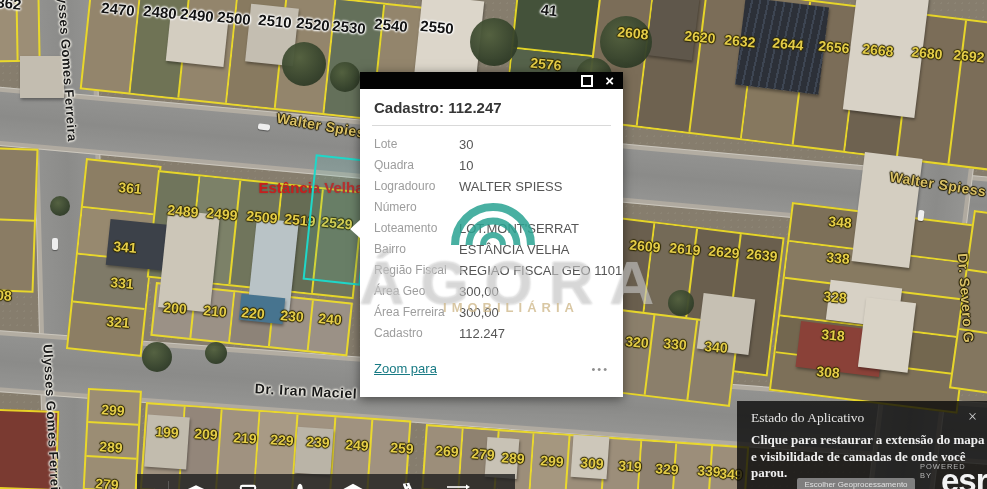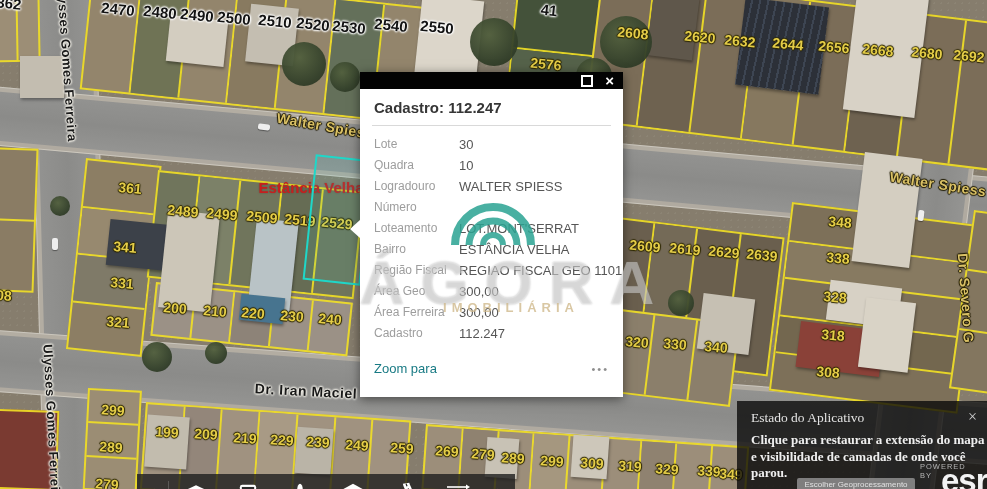--- a/index.html
+++ b/index.html
@@ -47,21 +47,21 @@
   .phead{height:17px;background:#030303;display:flex;align-items:center;justify-content:flex-end;gap:12px;padding:0 9px;}
   .max-box{width:8px;height:8px;border:2px solid #fff;cursor:pointer;}
   .x-glyph{color:#fff;font-size:15px;line-height:15px;font-weight:bold;cursor:pointer;}
   .pbody{padding:7px 14px 0 14px;position:relative;height:290px;}
   .ptitle{font-size:15px;font-weight:bold;color:#363636;padding:3px 0 9px 0;}
   .psep{border-top:1px solid #d9d9d9;margin:0 -2px 8px -2px;}
   .prow{display:flex;line-height:21px;}
   .plabel{width:85px;flex:none;color:#9d9d9d;font-size:12px;}
   .pvalue{color:#565656;font-size:13px;white-space:nowrap;}
   .pfoot{position:absolute;left:14px;right:14px;bottom:10px;display:flex;justify-content:space-between;align-items:center;}
-  .zoomlink{color:#187a84;font-size:13px;cursor:pointer;}
+  .zoomlink{color:#187a84;font-size:13px;text-decoration:underline;cursor:pointer;}
   .moredots{color:#8e8e8e;font-size:11px;letter-spacing:2px;cursor:pointer;}
   
   #wmark{position:absolute;inset:0;z-index:12;pointer-events:none;}
   .wm-brand{position:absolute;left:515px;top:282px;transform:translate(-50%,-50%);
       font-size:62px;font-weight:bold;letter-spacing:16px;color:rgba(255,255,255,.38);
       text-shadow:0 0 2px rgba(110,110,110,.45);}
   .wm-tag{position:absolute;left:511px;top:307px;transform:translate(-50%,-50%);
       font-size:13px;font-weight:bold;letter-spacing:5px;color:rgba(208,185,140,.8);}
   .wm-arcs{position:absolute;left:445px;top:183px;opacity:.85;}
   

